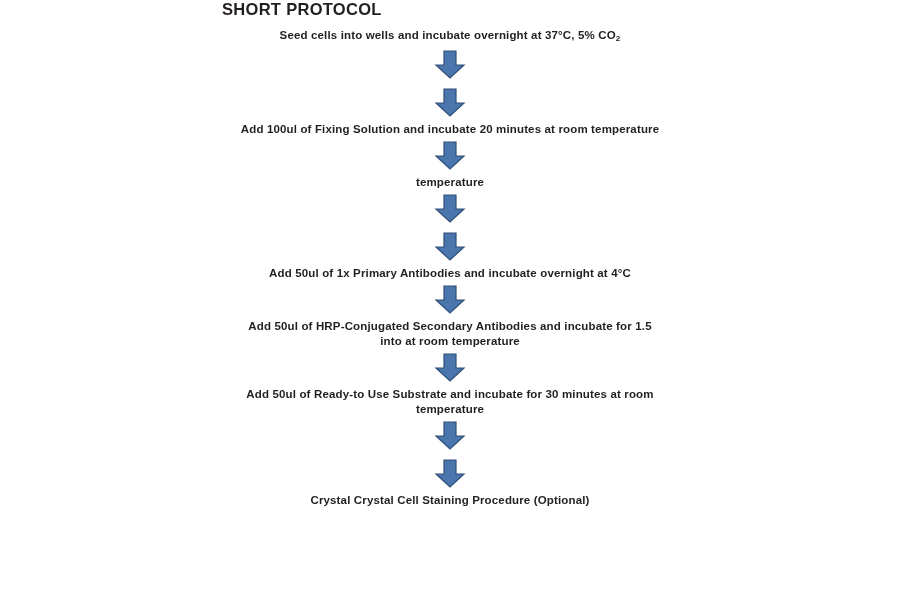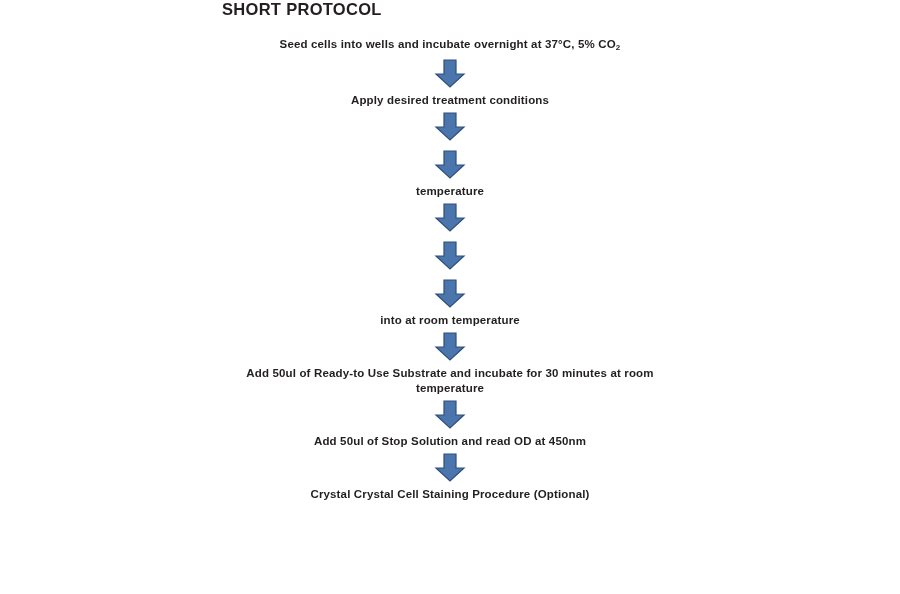--- a/index.html
+++ b/index.html
@@ -32,21 +32,20 @@
     font-weight: bold;
     letter-spacing: 0.3px;
     color: #231f20;
     white-space: nowrap;
   }
   .flow {
     position: absolute;
     left: 200px;
     top: 28px;
     width: 500px;
-    margin-top: 9px;
   }
   .step {
     text-align: center;
     font-size: 11.5px;
     font-weight: bold;
     line-height: 15px;
     color: #231f20;
     letter-spacing: 0.15px;
   }
   .step .line2 {
@@ -79,31 +78,31 @@
       <span>Seed cells into wells and incubate overnight at 37°C, 5% CO</span><sub>2</sub>
     </div>
     <div class="sp4"></div>
     <div class="arrow-wrap">
       <svg class="arrow" width="34" height="30" viewBox="0 0 34 30">
         <path d="M11 1 H23 V15 H31 L17 28 L3 15 H11 Z" fill="#4a76ad" stroke="#2f4f78" stroke-width="1.2"></path>
       </svg>
     </div>
     <div class="sp4"></div>
 
-    <div class="step">
-      <span>Apply desired treatment conditions</span>
-    </div>
     <div class="sp4"></div>
     <div class="arrow-wrap">
       <svg class="arrow" width="34" height="30" viewBox="0 0 34 30">
         <path d="M11 1 H23 V15 H31 L17 28 L3 15 H11 Z" fill="#4a76ad" stroke="#2f4f78" stroke-width="1.2"></path>
       </svg>
     </div>
     <div class="sp4"></div>
 
+    <div class="step">
+      <span>Add 100ul of Fixing Solution and incubate 20 minutes at room temperature</span>
+    </div>
     <div class="sp4"></div>
     <div class="arrow-wrap">
       <svg class="arrow" width="34" height="30" viewBox="0 0 34 30">
         <path d="M11 1 H23 V15 H31 L17 28 L3 15 H11 Z" fill="#4a76ad" stroke="#2f4f78" stroke-width="1.2"></path>
       </svg>
     </div>
     <div class="sp4"></div>
 
     <div class="step">
       <span class="line2">temperature</span>
@@ -117,29 +116,33 @@
     <div class="sp4"></div>
 
     <div class="sp4"></div>
     <div class="arrow-wrap">
       <svg class="arrow" width="34" height="30" viewBox="0 0 34 30">
         <path d="M11 1 H23 V15 H31 L17 28 L3 15 H11 Z" fill="#4a76ad" stroke="#2f4f78" stroke-width="1.2"></path>
       </svg>
     </div>
     <div class="sp4"></div>
 
+    <div class="step">
+      <span>Add 50ul of 1x Primary Antibodies and incubate overnight at 4°C</span>
+    </div>
     <div class="sp4"></div>
     <div class="arrow-wrap">
       <svg class="arrow" width="34" height="30" viewBox="0 0 34 30">
         <path d="M11 1 H23 V15 H31 L17 28 L3 15 H11 Z" fill="#4a76ad" stroke="#2f4f78" stroke-width="1.2"></path>
       </svg>
     </div>
     <div class="sp4"></div>
 
     <div class="step">
+      <span>Add 50ul of HRP-Conjugated Secondary Antibodies and incubate for 1.5</span>
       <span class="line2">into at room temperature</span>
     </div>
     <div class="sp4"></div>
     <div class="arrow-wrap">
       <svg class="arrow" width="34" height="30" viewBox="0 0 34 30">
         <path d="M11 1 H23 V15 H31 L17 28 L3 15 H11 Z" fill="#4a76ad" stroke="#2f4f78" stroke-width="1.2"></path>
       </svg>
     </div>
     <div class="sp4"></div>
 
@@ -148,23 +151,20 @@
       <span class="line2">temperature</span>
     </div>
     <div class="sp4"></div>
     <div class="arrow-wrap">
       <svg class="arrow" width="34" height="30" viewBox="0 0 34 30">
         <path d="M11 1 H23 V15 H31 L17 28 L3 15 H11 Z" fill="#4a76ad" stroke="#2f4f78" stroke-width="1.2"></path>
       </svg>
     </div>
     <div class="sp4"></div>
 
-    <div class="step">
-      <span>Add 50ul of Stop Solution and read OD at 450nm</span>
-    </div>
     <div class="sp4"></div>
     <div class="arrow-wrap">
       <svg class="arrow" width="34" height="30" viewBox="0 0 34 30">
         <path d="M11 1 H23 V15 H31 L17 28 L3 15 H11 Z" fill="#4a76ad" stroke="#2f4f78" stroke-width="1.2"></path>
       </svg>
     </div>
     <div class="sp4"></div>
 
     <div class="step">
       <span>Crystal Crystal Cell Staining Procedure (Optional)</span>

